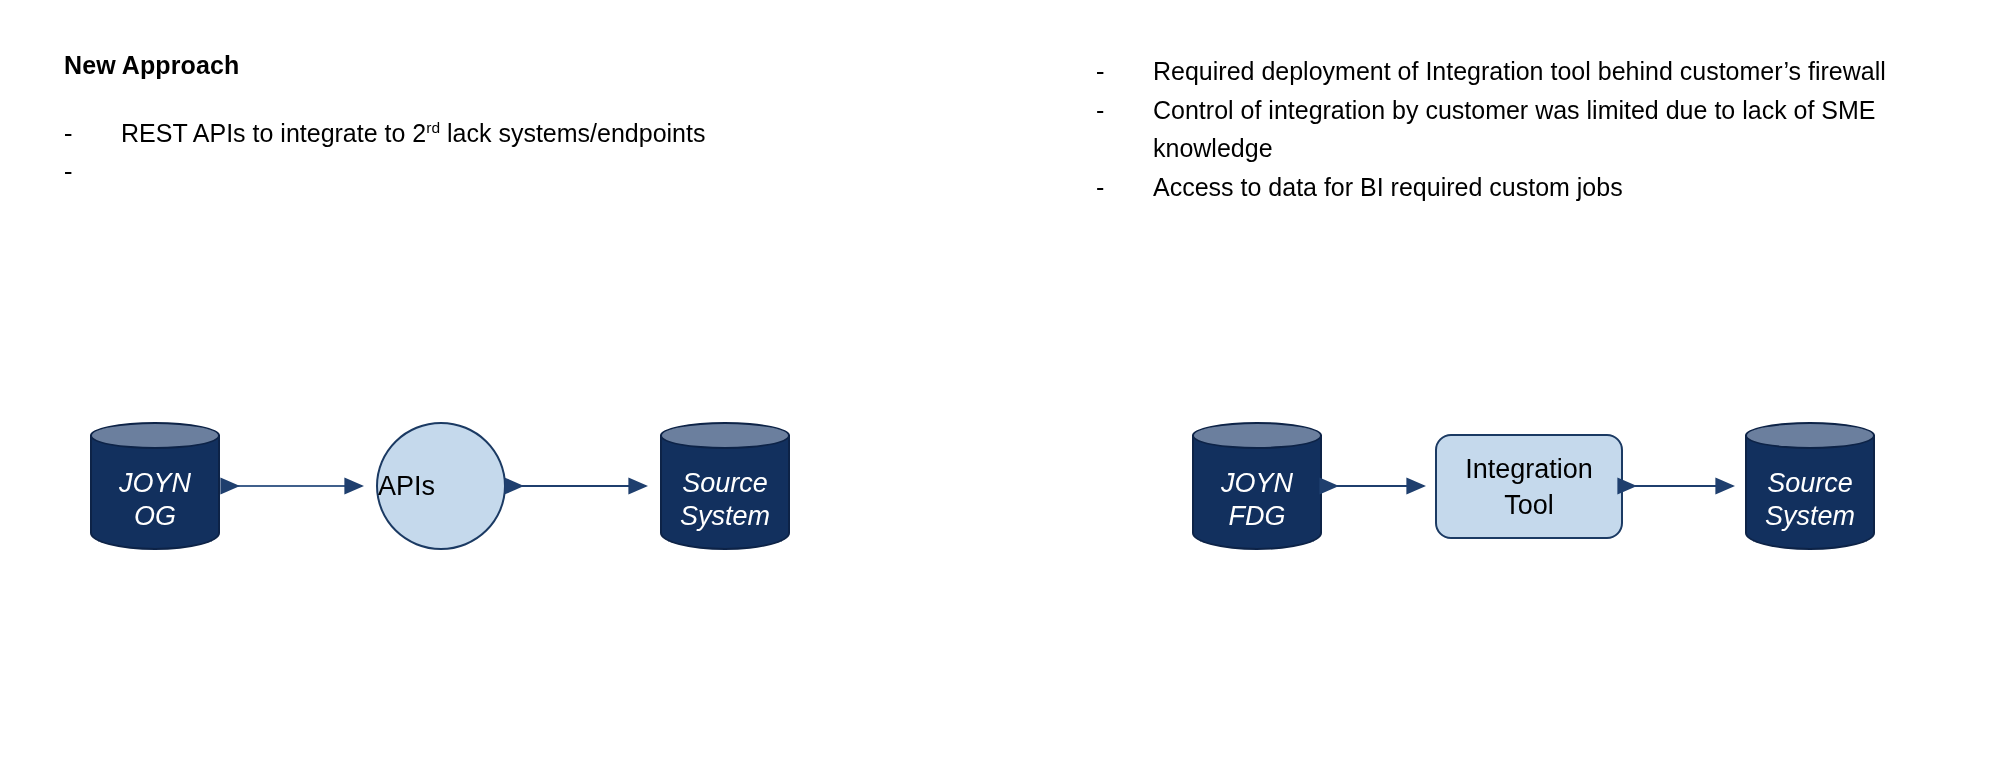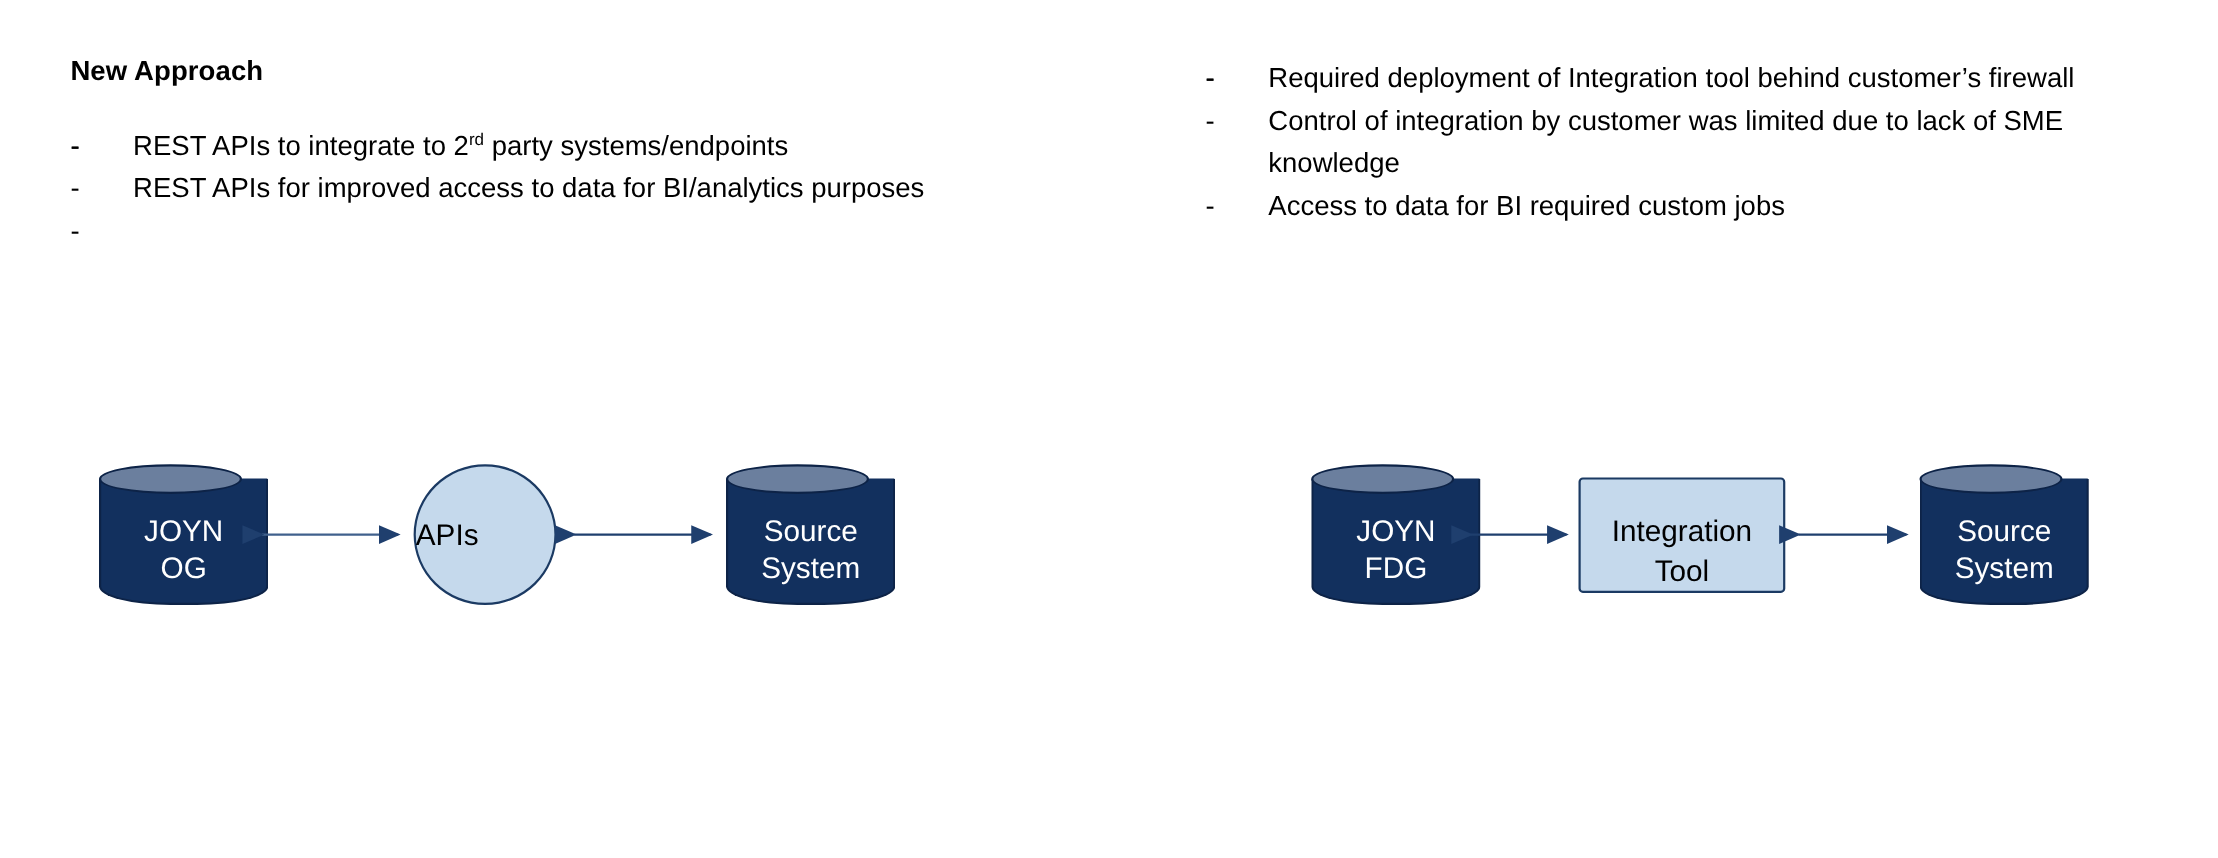--- a/index.html
+++ b/index.html
@@ -69,22 +69,23 @@
     position: absolute;
     top: 410px;
     height: 180px;
   }
   .diag-left  { left: 0px;    width: 900px; }
   .diag-right { left: 900px;  width: 1116px; }
 
   
   .cyl {
     position: absolute;
-    width: 154px;
+    width: 130px;
     height: 128px;
+    font-style: italic;
   }
   .cyl .body {
     position: absolute;
     left: 0; right: 0;
     top: 13px; bottom: 0px;
     background: #12305e;
     border-left: 2.5px solid #0d2347;
     border-right: 2.5px solid #0d2347;
     border-bottom: 2.5px solid #0d2347;
     border-radius: 0 0 65px 65px / 0 0 17px 17px;
@@ -129,28 +130,28 @@
     align-items: center;
     font-size: 27px;
     color: #000000;
   }
 
   
   .rrect {
     position: absolute;
     width: 188px;
     height: 105px;
-    border-radius: 4px;
+    border-radius: 16px;
     background: #c5d9ec;
     border: 2.5px solid #1b3a63;
     box-sizing: border-box;
     display: flex;
     flex-direction: column;
     align-items: center;
-    justify-content: flex-end;
+    justify-content: center;
     font-size: 27px;
     line-height: 36px;
     color: #000000;
     text-align: center;
   }
 
   .arrow-svg {
     position: absolute;
     overflow: visible;
   }
@@ -161,25 +162,24 @@
 <div class="slide">
 
   <div class="col col-left">
     <div class="col-title">New Approach</div>
     <ul class="bullets">
       <li>
         <span class="dash">-</span>
       </li>
       <li>
         <span class="dash">-</span>
-        <span>REST APIs to integrate to 2</span><sup class="ord">rd</sup><span> party systems/endpoints</span>
-      </li>
-      <li>
-        <span class="dash">-</span>
-        <span>REST APIs for improved access to data for BI/analytics purposes</span>
+        <span>REST APIs to integrate to 2</span><sup class="ord">rd</sup><span> lack systems/endpoints</span>
+      </li>
+      <li>
+        <span class="dash">-</span>
       </li>
       <li>
         <span class="dash">-</span>
       </li>
     </ul>
   </div>
 
   <div class="col col-right">
     <ul class="bullets">
       <li>

